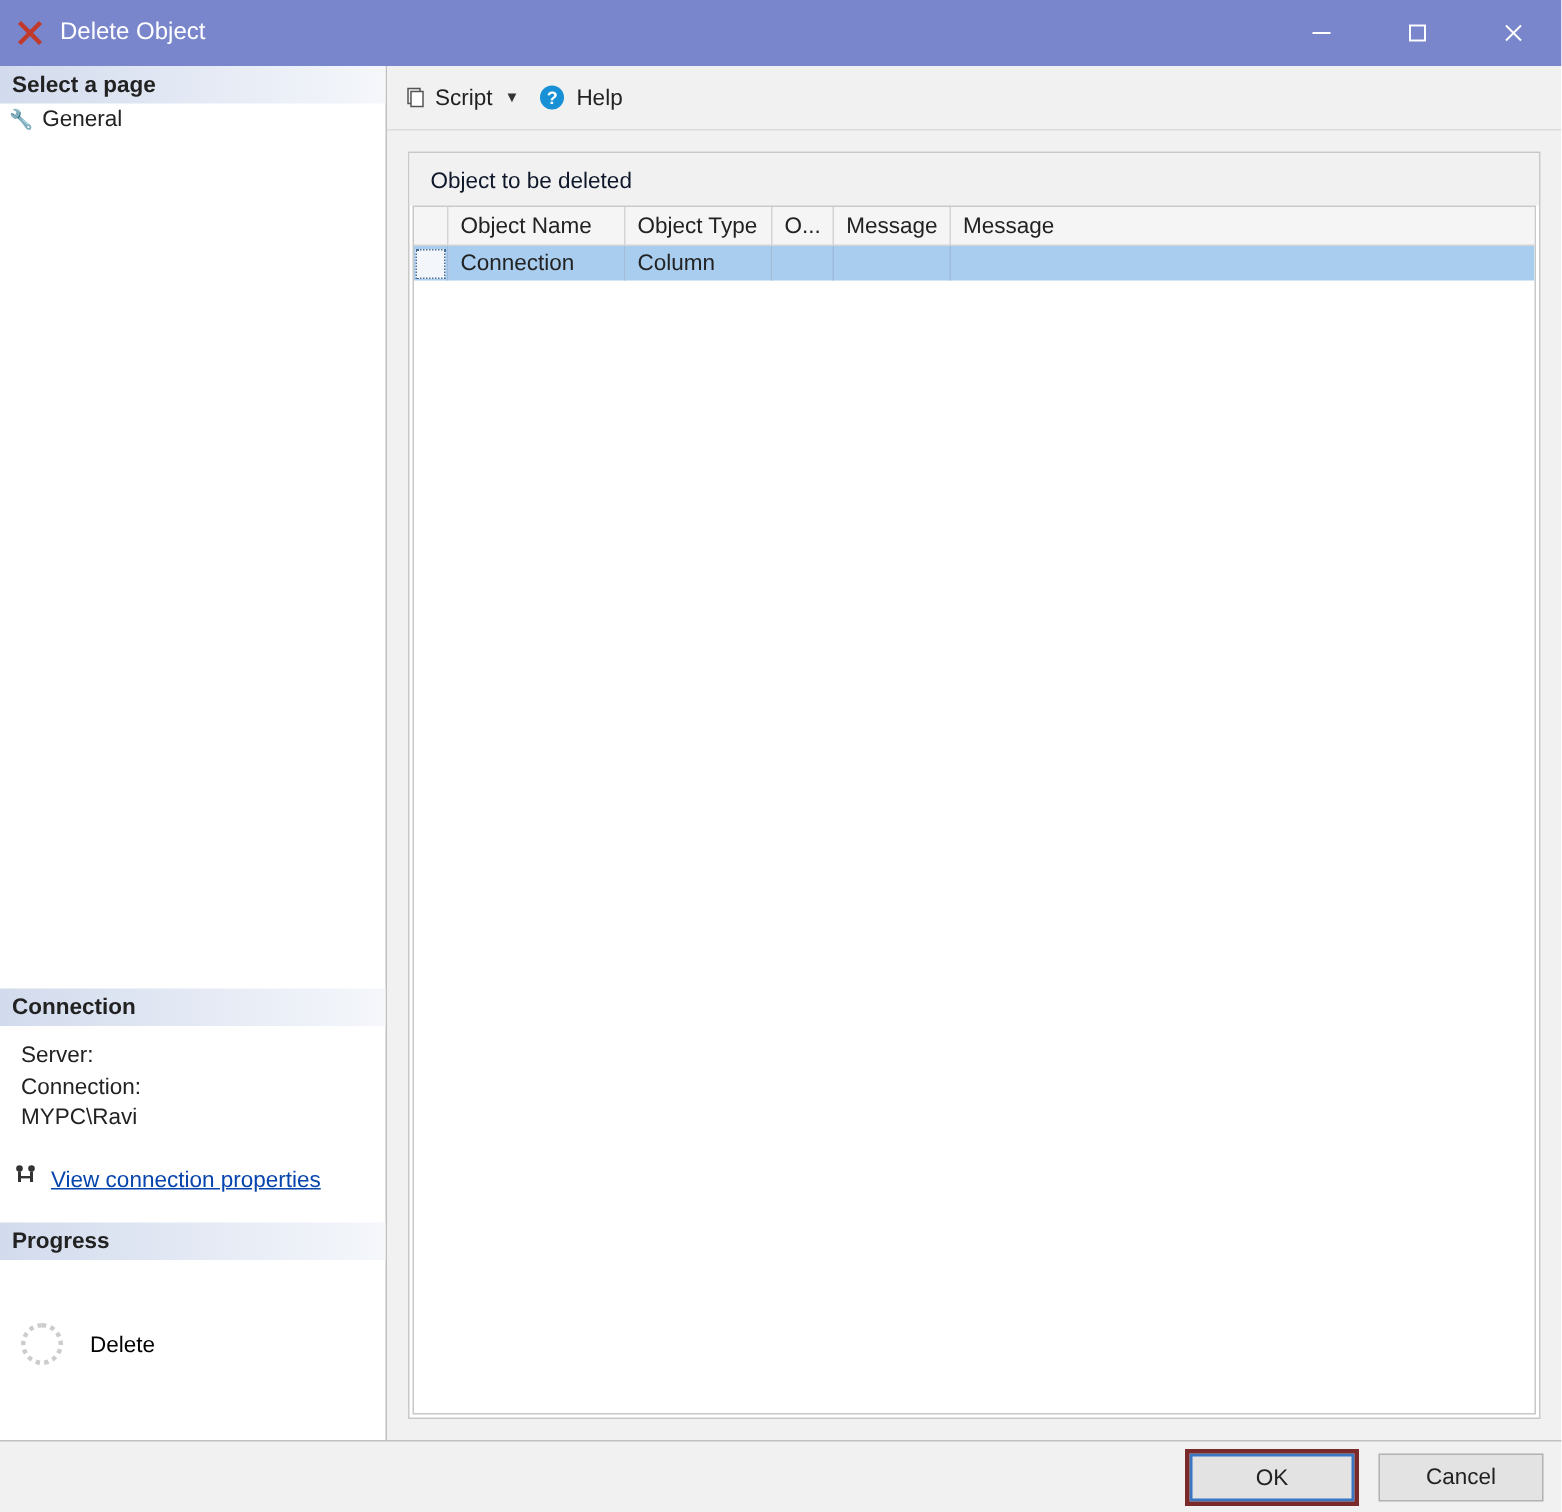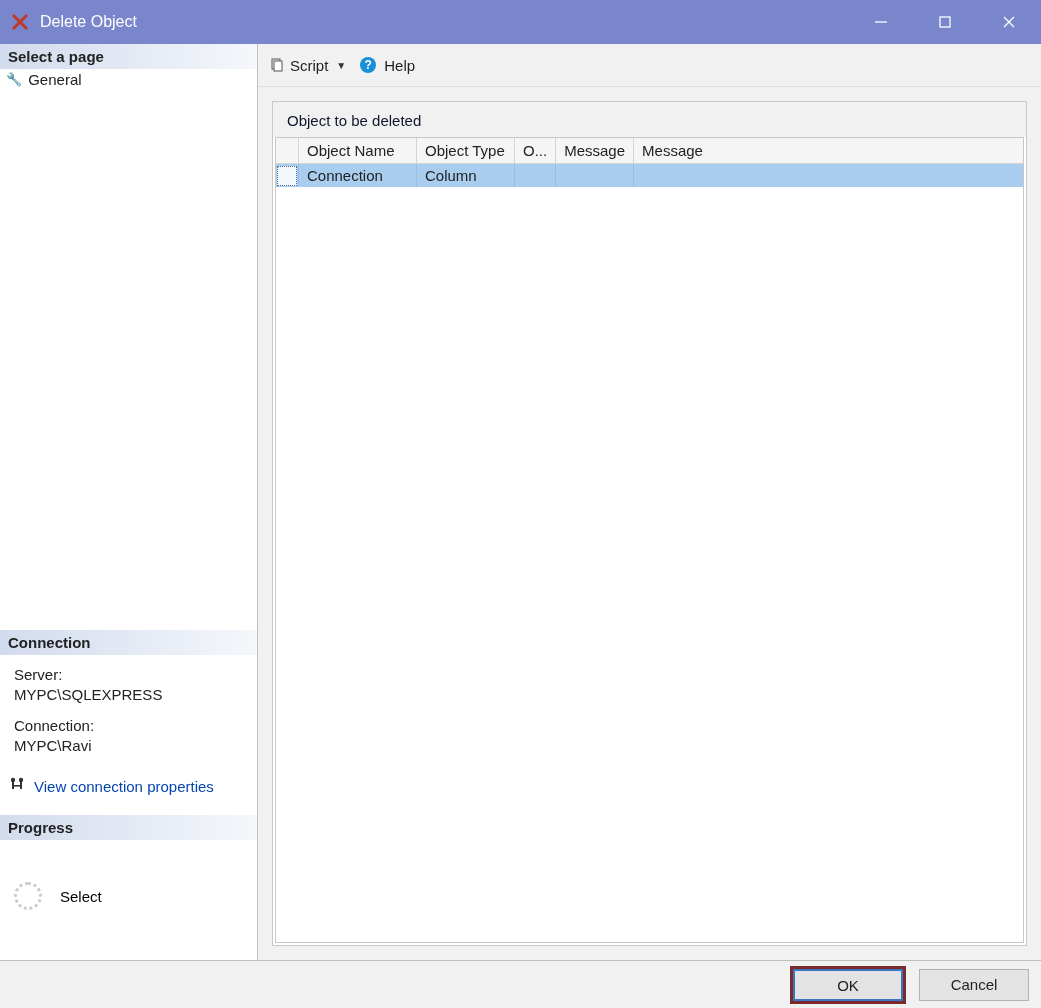--- a/index.html
+++ b/index.html
@@ -96,20 +96,21 @@
     .conn-label { margin-top: 0; }
     .conn-value { margin-bottom: 10px; }
     .conn-link-row {
       display: flex;
       align-items: center;
       gap: 8px;
       padding: 4px 8px 18px 8px;
     }
     .conn-link {
       color: #0645ad;
+      text-decoration: underline;
       cursor: pointer;
     }
     .progress-body {
       display: flex;
       align-items: center;
       gap: 18px;
       padding: 12px 14px 20px 14px;
       height: 120px;
     }
     .spinner {
@@ -276,41 +277,40 @@
     <div class="page-item">
       <span class="wrench-icon">🔧</span>
       <span>General</span>
     </div>
 
     <div class="sidebar-spacer"></div>
 
     <div class="section-header">Connection</div>
     <div class="connection-body">
       <div class="conn-label">Server:</div>
-      <div class="conn-value">MYPC\SQLEXPRESS</div>
       <div class="conn-label">Connection:</div>
       <div class="conn-value">MYPC\Ravi</div>
     </div>
     <div class="conn-link-row">
       <span>
         <svg width="18" height="18" viewBox="0 0 18 18">
           <circle cx="5" cy="4" r="2.2" fill="#333"></circle>
             <rect x="4" y="6" width="2" height="7" fill="#333"></rect>
           <circle cx="13" cy="4" r="2.2" fill="#333"></circle>
             <rect x="12" y="6" width="2" height="7" fill="#333"></rect>
           <rect x="4" y="9" width="10" height="1.6" fill="#333"></rect>
         </svg>
       </span>
       <span class="conn-link">View connection properties</span>
     </div>
 
     <div class="section-header">Progress</div>
     <div class="progress-body">
       <div class="spinner"></div>
-      <span>Select</span>
+      <span>Delete</span>
     </div>
   </div>
 
   <div class="content">
     <div class="toolbar">
       <span class="script-icon">
         <svg viewBox="0 0 14 14">
             <rect x="2" y="1" width="8" height="10" fill="none" stroke="#555" stroke-width="1"></rect>
             <rect x="4" y="3" width="8" height="10" fill="#fff" stroke="#555" stroke-width="1"></rect>
           </svg>

